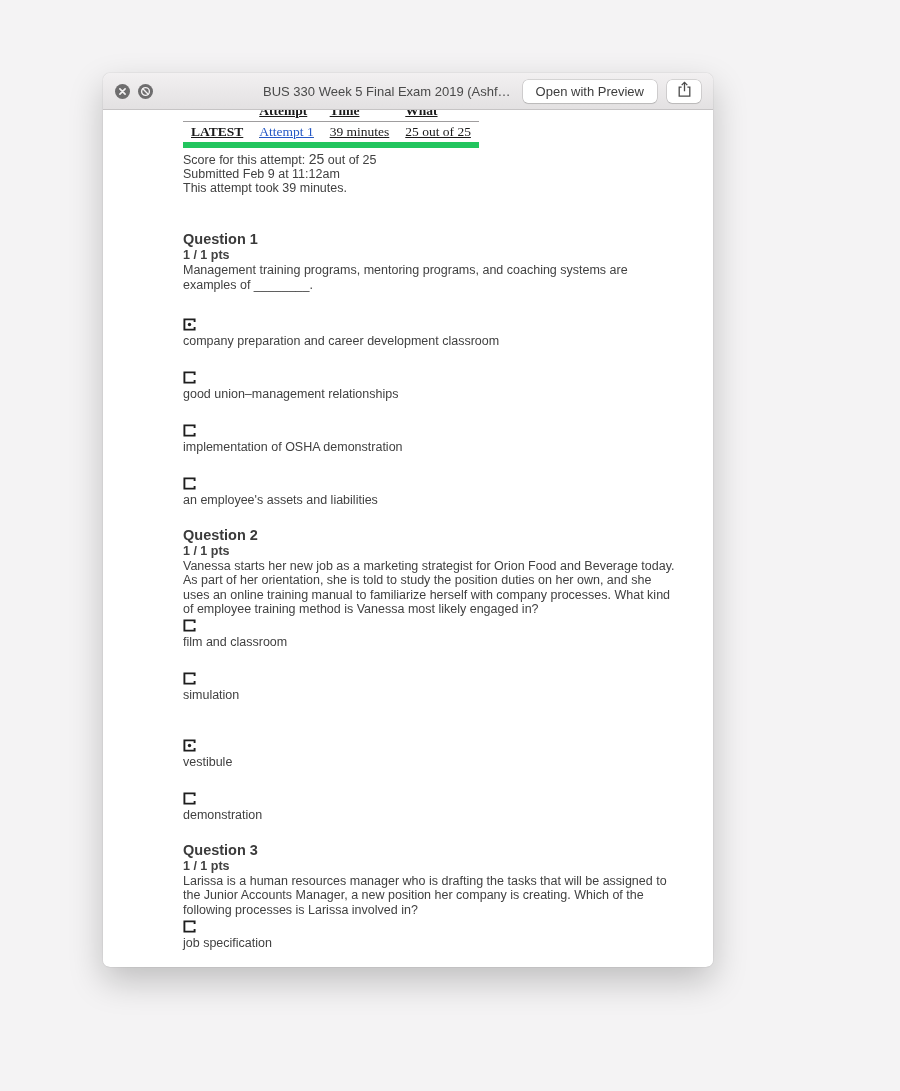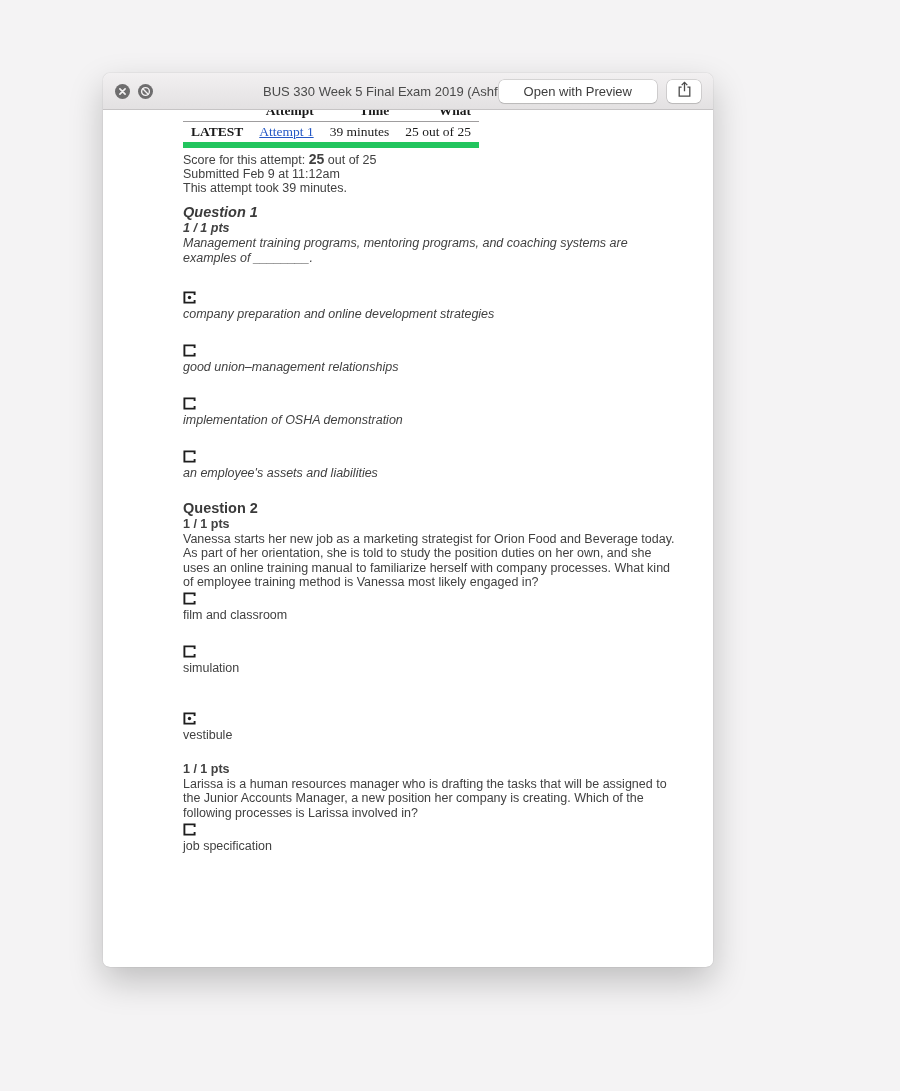--- a/index.html
+++ b/index.html
@@ -36,54 +36,54 @@
     font-size:13px;color:#4a4a4a;
     white-space:nowrap;overflow:hidden;text-overflow:ellipsis;
   }
   .tb-actions{margin-left:auto;display:flex;gap:10px;align-items:center;z-index:2;}
   .qlbtn{
     height:23px;background:#ffffff;border:none;border-radius:5px;
     box-shadow:0 0 0 .5px rgba(0,0,0,.22), 0 1px 1px rgba(0,0,0,.08);
     font-family:"Liberation Sans",sans-serif;
     font-size:13px;color:#3d3d3d;
     display:flex;align-items:center;justify-content:center;
-    padding:0 25px;cursor:pointer;
+    padding:0 13px;cursor:pointer;
   }
   .qlbtn.icon-only{width:34px;padding:0;}
 
   
   .doc{
     position:relative;height:856px;
     padding-left:80px;padding-right:32px;
     box-sizing:border-box;background:#fff;
     overflow:hidden;color:#414141;
   }
 
   
   .attempt-table{
     font-family:"Liberation Serif",serif;
     font-size:13.5px;color:#1a1a1a;
     border-collapse:collapse;
     margin-top:-9px;
   }
   .attempt-table th,.attempt-table td{
-    padding:2px 8px;text-align:right;font-weight:normal;white-space:nowrap;
+    padding:2px 8px;text-align:left;font-weight:normal;white-space:nowrap;text-decoration:underline;
   }
   .attempt-table thead th{font-weight:bold;border-bottom:1px solid #9f9d9e;}
   .attempt-table tbody td{border-bottom:6px solid #22c55e;}
   .attempt-table .row-label{font-weight:bold;}
   .attempt-link{color:#2457c5;text-decoration:underline;cursor:pointer;}
 
   .summary{margin-top:5px;}
   .summary p{margin:0;font-size:12.5px;line-height:13.8px;color:#414141;}
-  .summary .big{font-weight:bold;font-size:14px;margin-top:24px;}
+  .summary .big{font-weight:normal;font-size:14px;margin-top:24px;}
 
   
   .question{margin-top:20px;max-width:508px;}
-  .question:first-of-type{margin-top:9px;font-style:italic;}
+  .question:first-of-type{margin-top:36px;}
   .q-title{font-size:14.5px;font-weight:bold;color:#3b3b3b;line-height:17px;margin:0;}
   .q-pts{font-size:12.5px;font-weight:bold;color:#414141;line-height:14px;margin:0;}
   .q-text{font-size:12.5px;line-height:14.3px;margin:1px 0 0 0;color:#414141;}
   .options{margin:0;}
   .question.gap-options .options{padding-top:25px;}
   .option{margin-top:22px;}
   .options .option:first-child{margin-top:2px;}
   .question.gap-options .options .option:first-child{margin-top:0;}
   .option.extra-gap{margin-top:36px;}
   .option-icon{display:block;width:13px;height:13px;margin-bottom:4px;}
@@ -165,21 +165,21 @@
     <p class="q-pts">1 / 1 pts</p>
     <p class="q-text">Management training programs, mentoring programs, and coaching systems are examples of ________.</p>
     <div class="options">
   <div class="option">
     <span class="option-icon">
       <svg width="13" height="13" viewBox="0 0 13 13">
         <path class="frame" d="M11.6 4 V1.4 H1.4 V11.6 H11.6 V9" fill="none" stroke="#1e1e1e" stroke-width="1.9"></path>
         <circle class="dot" cx="6.5" cy="6.5" r="1.7" fill="#1e1e1e"></circle>
       </svg>
     </span>
-    <span class="option-label">company preparation and online development strategies</span>
+    <span class="option-label">company preparation and career development classroom</span>
   </div>
 
   <div class="option">
     <span class="option-icon">
       <svg width="13" height="13" viewBox="0 0 13 13">
         <path class="frame" d="M11.6 4 V1.4 H1.4 V11.6 H11.6 V9" fill="none" stroke="#1e1e1e" stroke-width="1.9"></path>
 
       </svg>
     </span>
     <span class="option-label">good union–management relationships</span>
@@ -235,24 +235,34 @@
   <div class="option extra-gap">
     <span class="option-icon">
       <svg width="13" height="13" viewBox="0 0 13 13">
         <path class="frame" d="M11.6 4 V1.4 H1.4 V11.6 H11.6 V9" fill="none" stroke="#1e1e1e" stroke-width="1.9"></path>
         <circle class="dot" cx="6.5" cy="6.5" r="1.7" fill="#1e1e1e"></circle>
       </svg>
     </span>
     <span class="option-label">vestibule</span>
   </div>
 
+  <div class="option">
+    <span class="option-icon">
+      <svg width="13" height="13" viewBox="0 0 13 13">
+        <path class="frame" d="M11.6 4 V1.4 H1.4 V11.6 H11.6 V9" fill="none" stroke="#1e1e1e" stroke-width="1.9"></path>
+
+      </svg>
+    </span>
+    <span class="option-label">demonstration</span>
+  </div>
 </div>
   </div>
 
   <div class="question">
+    <p class="q-title">Question 3</p>
     <p class="q-pts">1 / 1 pts</p>
     <p class="q-text">Larissa is a human resources manager who is drafting the tasks that will be assigned to the Junior Accounts Manager, a new position her company is creating. Which of the following processes is Larissa involved in?</p>
     <div class="options">
   <div class="option">
     <span class="option-icon">
       <svg width="13" height="13" viewBox="0 0 13 13">
         <path class="frame" d="M11.6 4 V1.4 H1.4 V11.6 H11.6 V9" fill="none" stroke="#1e1e1e" stroke-width="1.9"></path>
 
       </svg>
     </span>

